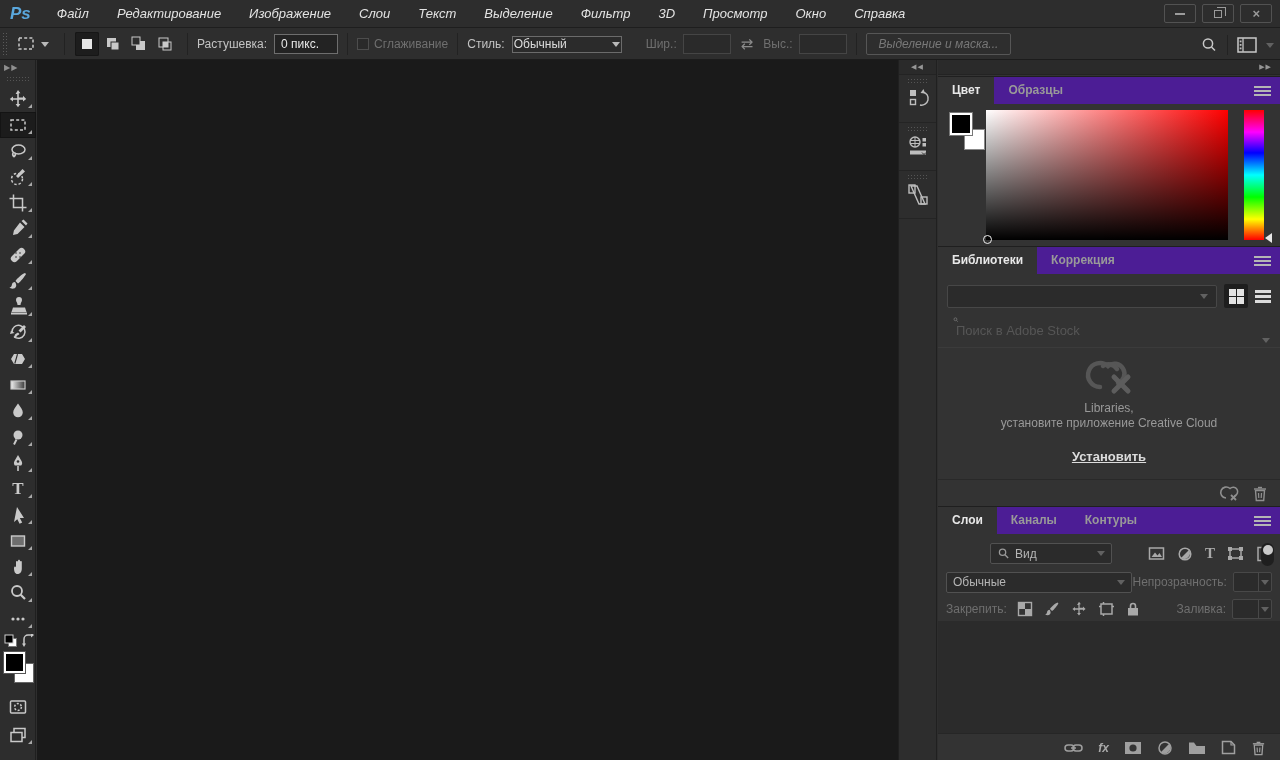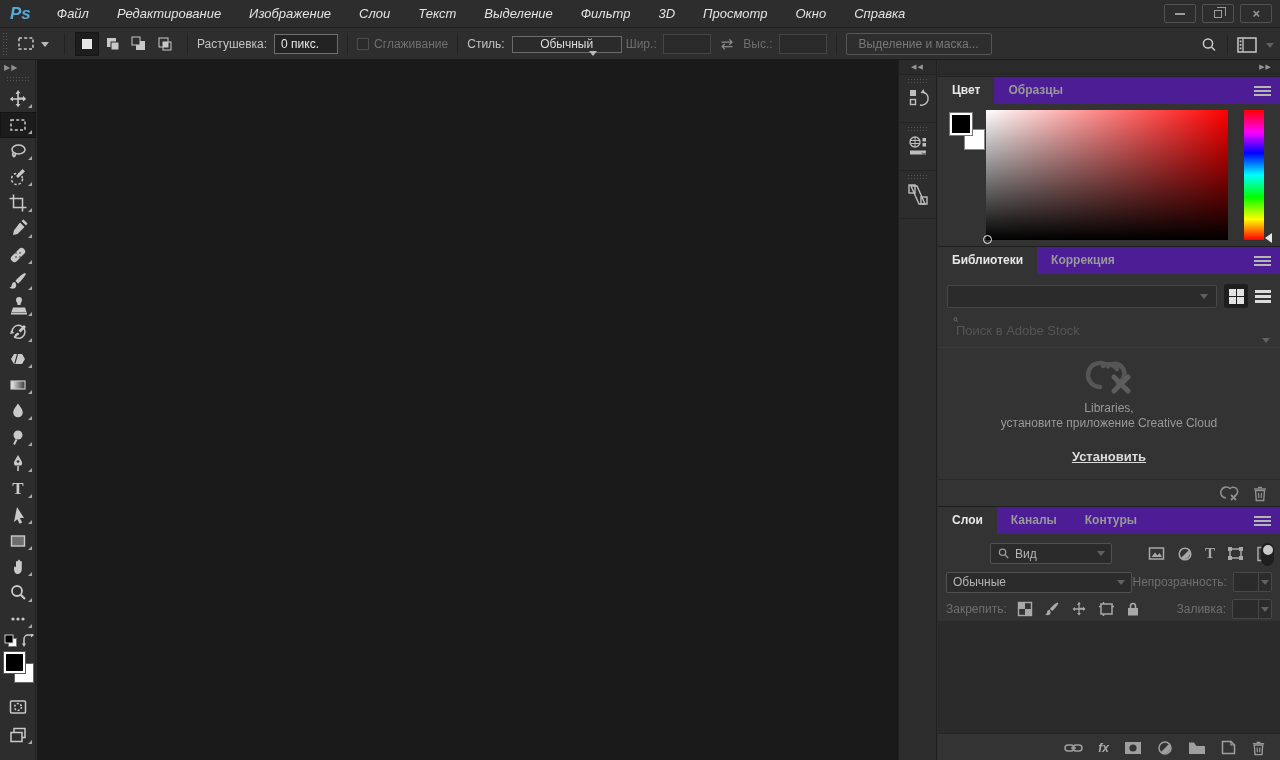--- a/index.html
+++ b/index.html
@@ -24,25 +24,25 @@
   .grip-v { width:7px; height:24px; margin-left:2px; background-image:radial-gradient(#5a5a5a 34%, transparent 36%); background-size:3px 3px; }
   .opt-sep { width:1px; height:22px; background:#222; margin:0 9px; }
   .tool-preset { display:flex; align-items:center; gap:4px; padding:2px 6px; }
   .mode-btn { width:24px; height:24px; display:flex; align-items:center; justify-content:center; border-radius:2px; margin:0 1px; position:relative; }
   .mode-btn.pressed { background:#1d1d1d; box-shadow:inset 0 0 0 1px #161616; }
   .lbl { font-size:12px; color:#c3c3c3; }
   .lbl.dim { color:#6f6f6f; }
   .ti { background:#232323; border:1px solid #6e6e6e; color:#e8e8e8; font-size:12px; height:20px; padding:0 6px; font-family:"Liberation Sans",sans-serif; }
   .ti.disabled { background:#2a2a2a; border-color:#454545; }
   .chk { width:12px; height:12px; border:1px solid #4d4d4d; background:#2a2a2a; margin-right:5px; }
-  .select { background:#2b2b2b; border:1px solid #6b6b6b; height:17px; display:flex; align-items:center; font-size:12px; color:#dcdcdc; padding:0 24px; position:relative;flex-direction:column; }
+  .select { background:#2b2b2b; border:1px solid #6b6b6b; height:17px; display:flex; align-items:center; font-size:12px; color:#dcdcdc; padding:0 1px; position:relative; }
   .select .chev { margin-left:auto; }
   .chev { width:0; height:0; border-left:4px solid transparent; border-right:4px solid transparent; border-top:5px solid #b9b9b9; }
   .chev.dim { border-top-color:#616161; }
-  .btn-outline { border:1px solid #565656; border-radius:2px; color:#787878; font-size:12px; padding:3px 12px; background:transparent; }
+  .btn-outline { border:1px solid #565656; border-radius:2px; color:#787878; font-size:12px; padding:3px 12px; background:transparent;font-style:italic; }
   #opt-right { position:absolute; right:6px; top:32px; height:26px; display:flex; align-items:center; gap:8px; }
   .vline { width:1px; height:20px; background:#222; }
 
   
   #toolbar { left:0; top:60px; width:36px; height:700px; background:#2d2d2d; border-right:1px solid #1f1f1f; }
   .tb-head { height:14px; display:flex; align-items:center; padding-left:4px; color:#8f8f8f; font-size:8px; letter-spacing:1px; }
   .grip-h { height:6px; margin:2px 6px 4px 6px; background-image:radial-gradient(#555 34%, transparent 36%); background-size:3px 3px; }
   .tool { width:36px; height:26px; display:flex; align-items:center; justify-content:center; position:relative; }
   .tool.selected { background:#1c1c1c; box-shadow:inset 0 0 0 1px #141414; }
   .tool.fly::after { content:""; position:absolute; right:4px; bottom:4px; border-left:4px solid transparent; border-bottom:4px solid #a9a9a9; }
@@ -179,21 +179,21 @@
     <input class="ti" style="width: 64px; margin-left: 7px;" value="0 пикс.">
     <div class="opt-sep"></div>
     <span class="chk"></span>
     <span class="lbl dim">Сглаживание</span>
     <div class="opt-sep"></div>
     <span class="lbl">Стиль:</span>
     <div class="select" style="width:110px; margin-left:7px;">
       <span>Обычный</span>
       <span class="chev"></span>
     </div>
-    <span class="lbl dim" style="margin-left:4px;">Шир.:</span>
+    <span class="lbl dim" style="margin-left:24px;">Шир.:</span>
     <input class="ti disabled" style="width: 48px; margin-left: 6px;" value="">
     <span style="color:#8b8b8b; font-size:15px; margin:0 10px;">⇄</span>
     <span class="lbl dim">Выс.:</span>
     <input class="ti disabled" style="width: 48px; margin-left: 6px;" value="">
     <div class="opt-sep"></div>
     <button class="btn-outline">Выделение и маска...</button>
   </div>
   <div id="opt-right">
     <svg width="20" height="20" viewBox="0 0 20 20">
         <circle class="ticon" cx="9" cy="8.5" r="4.6" stroke="#bdbdbd"></circle>

